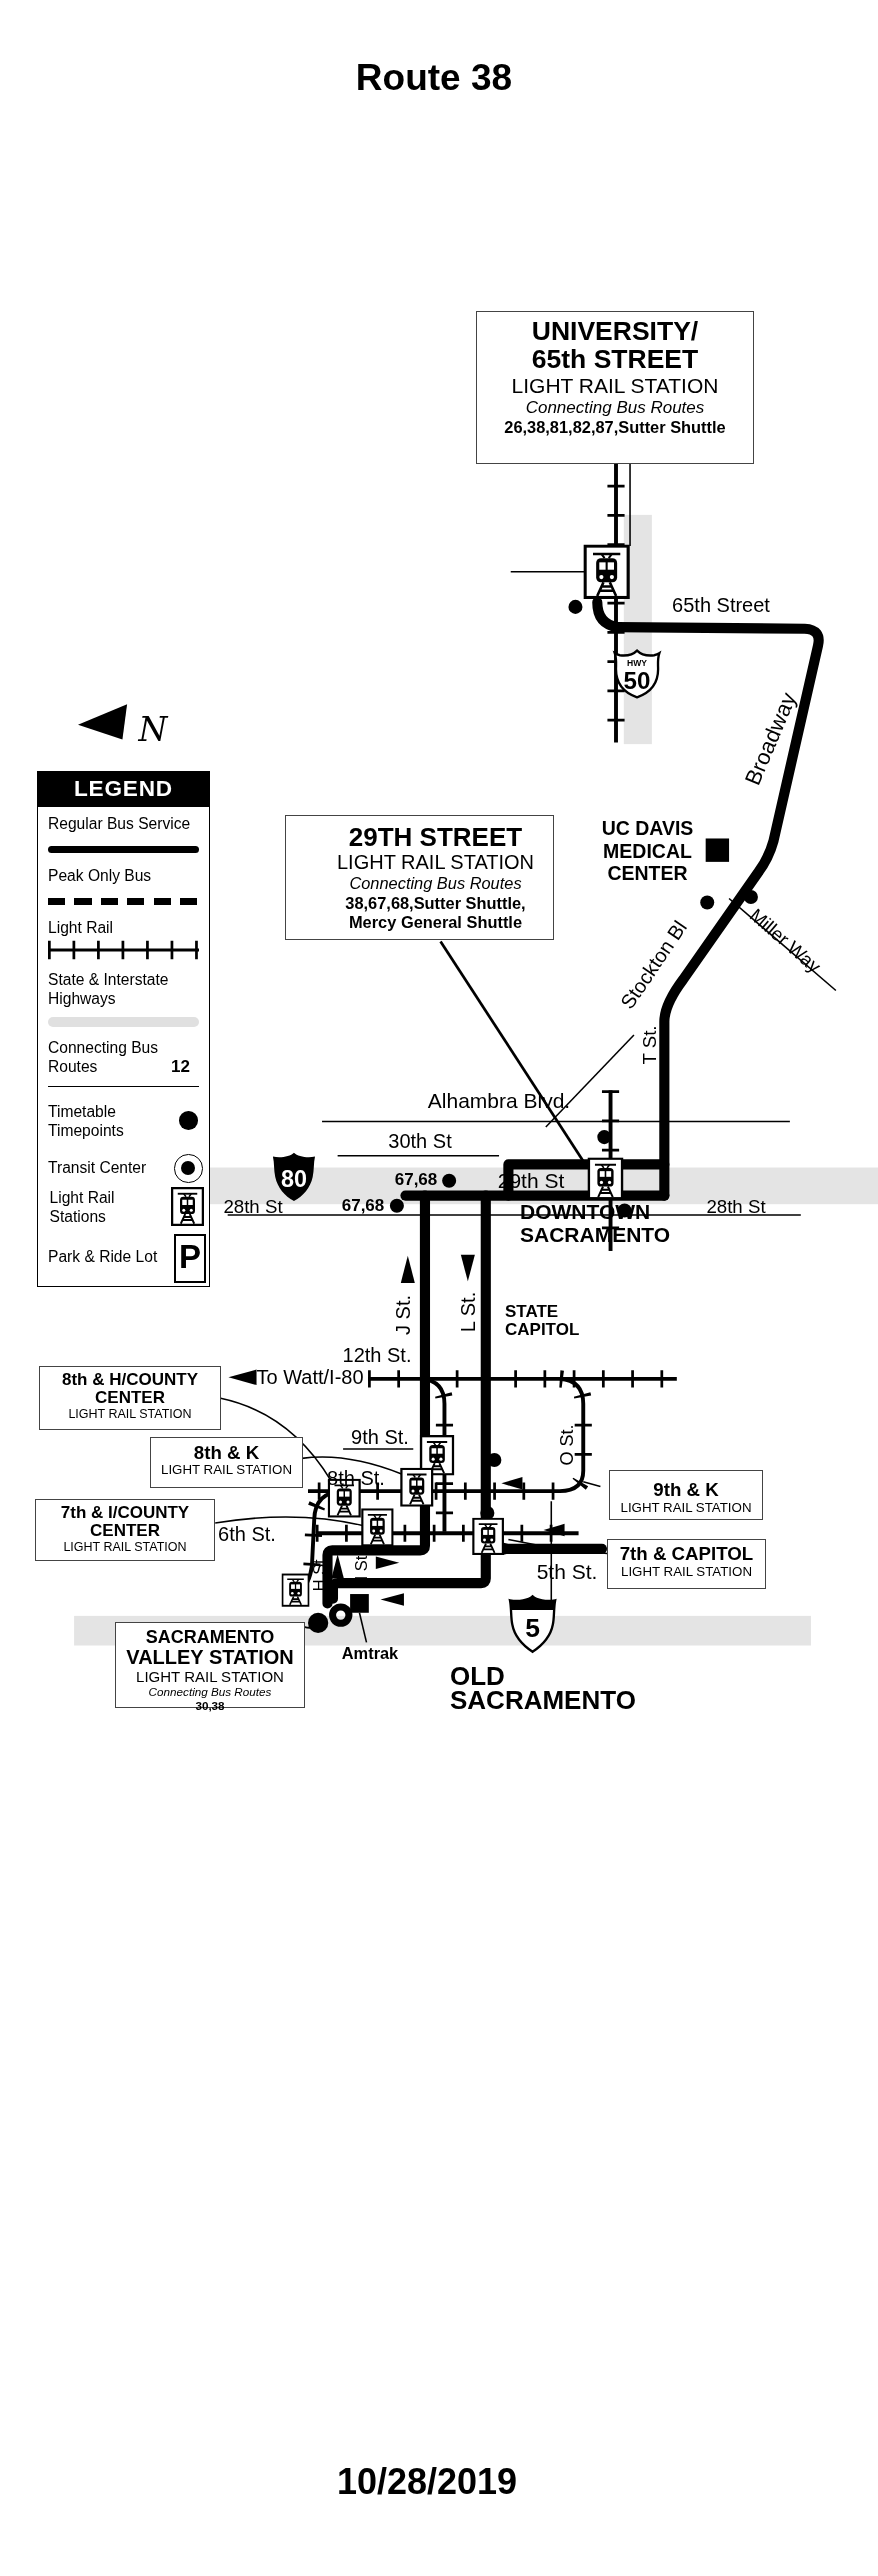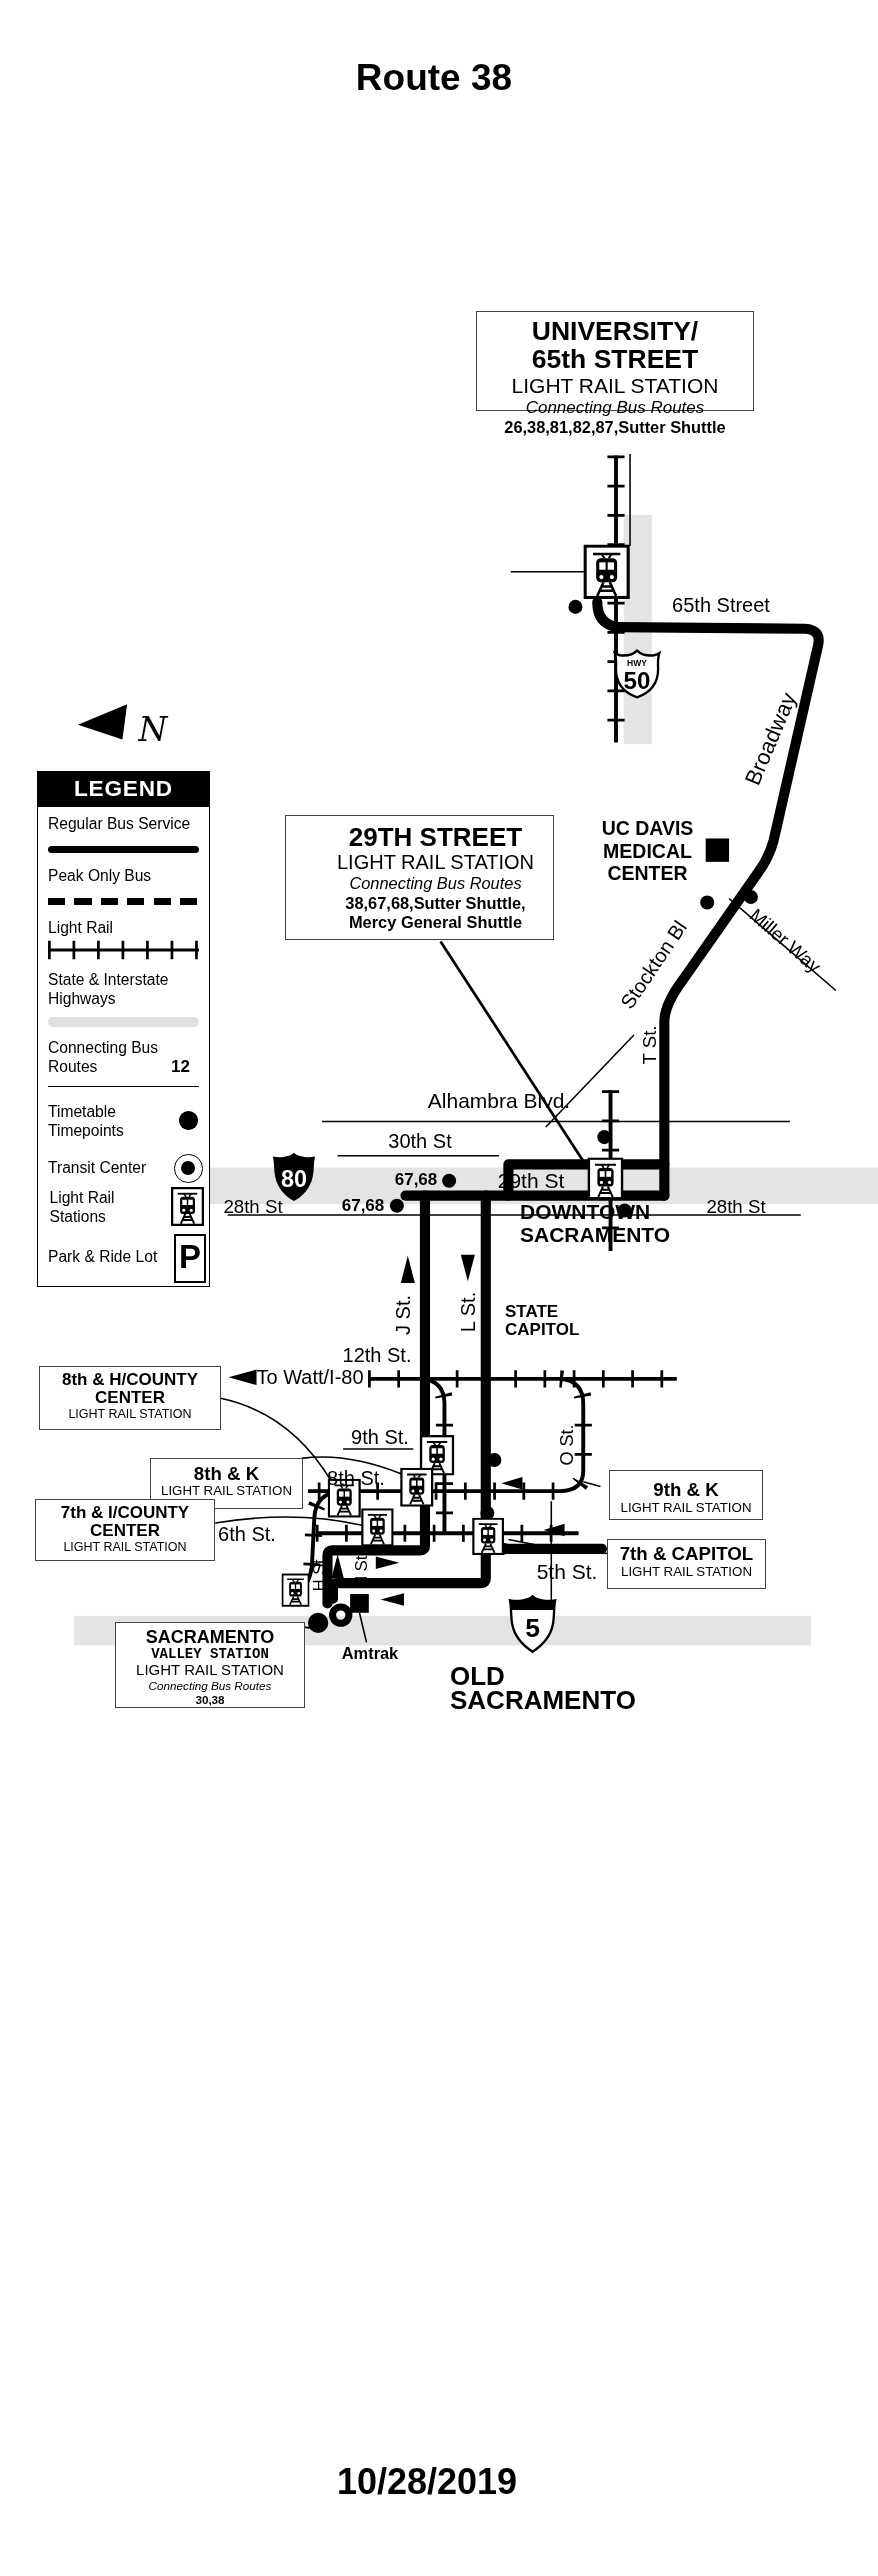--- a/index.html
+++ b/index.html
@@ -216,21 +216,21 @@
   </div>
   <div style="position:absolute;left:505px;top:1303px;font-weight:bold;font-size:17px;line-height:18px;">
     <div>STATE</div>
     <div>CAPITOL</div>
   </div>
   <div style="position:absolute;left:450px;top:1652px;font-weight:bold;font-size:26px;line-height:24px;margin-top:12px;">
     <div>OLD</div>
     <div>SACRAMENTO</div>
   </div>
 
-  <div class="callout" style="left:476px;top:311px;width:278px;height:100px;padding-top:6.2px;">
+  <div class="callout" style="left:476px;top:311px;width:278px;height:153px;padding-top:6.2px;">
     <div class="t1" style="font-size:26.5px;">UNIVERSITY/</div>
     <div class="t1" style="font-size:26.5px;">65th STREET</div>
     <div class="t2" style="font-size:21px;">LIGHT RAIL STATION</div>
     <div class="t3" style="font-size:17px;">Connecting Bus Routes</div>
     <div class="t4" style="font-size:16.4px;">26,38,81,82,87,Sutter Shuttle</div>
   </div>
 
   <div class="callout" style="left:285px;top:815px;width:269px;height:125px;padding-top:7.8px;padding-left:32px;">
     <div class="t1" style="font-size:26px;">29TH STREET</div>
     <div class="t2" style="font-size:20px;">LIGHT RAIL STATION</div>
@@ -238,21 +238,21 @@
     <div class="t4" style="font-size:16.4px;">38,67,68,Sutter Shuttle,</div>
     <div class="t4" style="font-size:16.4px;">Mercy General Shuttle</div>
   </div>
 
   <div class="callout" style="left:39px;top:1366px;width:182px;height:64px;padding-top:3.9px;">
     <div class="t1" style="font-size:17px;">8th &amp; H/COUNTY</div>
     <div class="t1" style="font-size:17px;">CENTER</div>
     <div class="t2" style="font-size:12.5px;">LIGHT RAIL STATION</div>
   </div>
 
-  <div class="callout" style="left:150px;top:1437px;width:153px;height:51px;padding-top:4.7px;margin-top:21px;">
+  <div class="callout" style="left:150px;top:1437px;width:153px;height:51px;padding-top:4.7px;">
     <div class="t1" style="font-size:18.7px;">8th &amp; K</div>
     <div class="t2" style="font-size:13.3px;">LIGHT RAIL STATION</div>
   </div>
 
   <div class="callout" style="left:35px;top:1499px;width:180px;height:62px;padding-top:3.9px;">
     <div class="t1" style="font-size:17px;">7th &amp; I/COUNTY</div>
     <div class="t1" style="font-size:17px;">CENTER</div>
     <div class="t2" style="font-size:12.5px;">LIGHT RAIL STATION</div>
   </div>
 
@@ -261,21 +261,21 @@
     <div class="t2" style="font-size:13.3px;">LIGHT RAIL STATION</div>
   </div>
 
   <div class="callout" style="left:607px;top:1539px;width:159px;height:50px;padding-top:3.9px;">
     <div class="t1" style="font-size:18.7px;">7th &amp; CAPITOL</div>
     <div class="t2" style="font-size:13.3px;">LIGHT RAIL STATION</div>
   </div>
 
   <div class="callout" style="left:115px;top:1622px;width:190px;height:86px;padding-top:4.7px;">
     <div class="t1" style="font-size:18px;">SACRAMENTO</div>
-    <div class="t1" style="font-size:14px;font-family:Liberation Mono, monospace;">VALLEY STATION</div>
+    <div class="t1" style="font-size:20px;">VALLEY STATION</div>
     <div class="t2" style="font-size:15px;">LIGHT RAIL STATION</div>
     <div class="t3" style="font-size:11.7px;">Connecting Bus Routes</div>
     <div class="t4" style="font-size:11.7px;">30,38</div>
   </div>
 
   <div class="legend">
     <div class="bar">LEGEND</div>
     <div class="body"></div>
 
     <div class="it" style="left:11px;top:44px;">Regular Bus Service</div>

